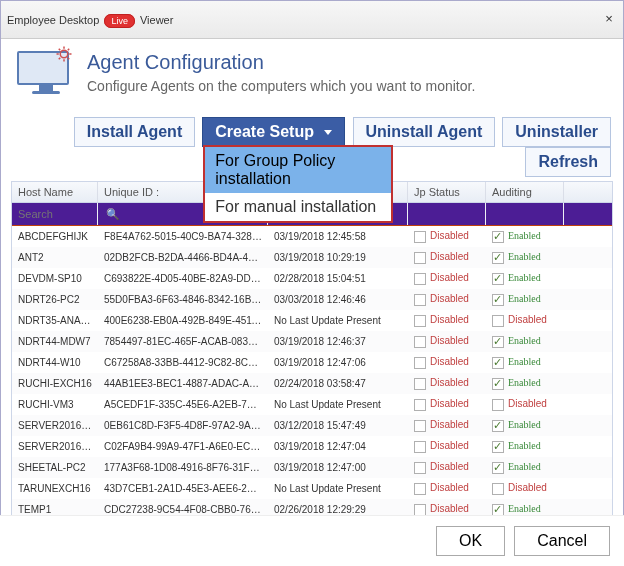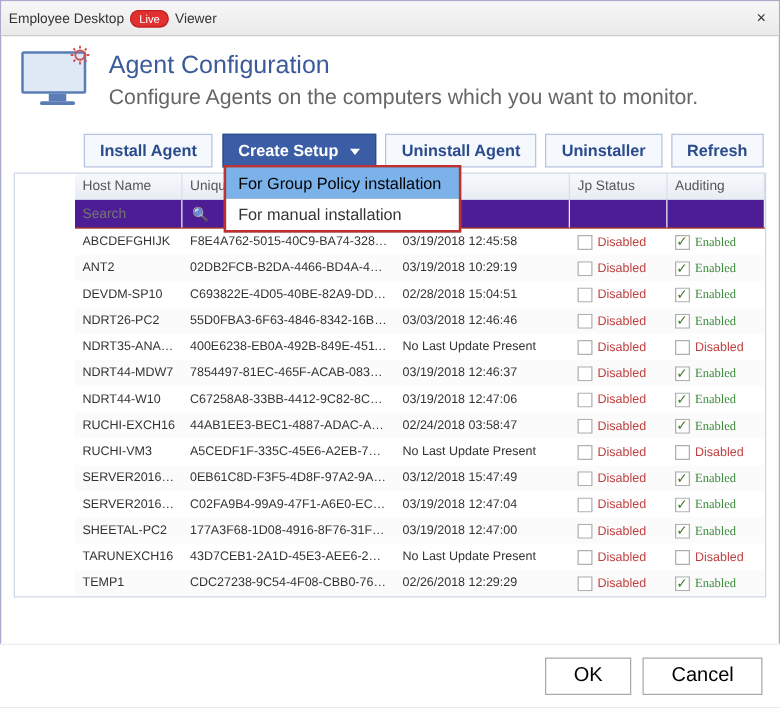--- a/index.html
+++ b/index.html
@@ -7,21 +7,21 @@
     font-family: Tahoma, Verdana, sans-serif;
     font-size: 11px;
     background: #fff;
     width: 624px;
     height: 566px;
     overflow: hidden;
     border: 1px solid #aac;
   }
   .titlebar {
     background: linear-gradient(to bottom, #f7f7f7, #eaeaea);
-    height: 28px;
+    height: 38px;
     display: flex;
     align-items: center;
     padding: 0 6px;
     border-bottom: 1px solid #ccc;
   }
   .titlebar .title { font-size: 11px; color: #333; }
   .live-badge {
     background: #e03030;
     color: #fff;
     font-size: 9px;
@@ -68,35 +68,35 @@
     top: -6px; right: 2px;
     width: 18px; height: 18px;
     color: #d05050;
   }
   .page-title {
     font-size: 20px;
     color: #3a5a99;
     font-weight: normal;
   }
   .page-sub {
-    font-size: 17px;
+    font-size: 14px;
     color: #666;
     margin-top: 4px;
   }
   .toolbar {
     text-align: right;
     padding: 6px 12px 4px 0;
   }
   .tbtn {
     display: inline-block;
     border: 1px solid #b5c5e0;
     background: #f5f8fd;
     color: #2a4c8c;
     font-family: inherit;
-    font-size: 13px;
+    font-size: 16px;
     padding: 5px 12px;
     margin-left: 4px;
     cursor: pointer;
     font-weight: bold;
     min-width: 70px;
     text-align: center;
   }
   .tbtn.primary {
     background: #3b5da5;
     color: #fff;
@@ -132,21 +132,20 @@
   .dropdown div.sel {
     background: #7bb2ea;
     color: #000;
   }
   .grid-wrap {
     margin: 0 10px;
     border: 1px solid #cdd6e8;
     height: 340px;
     overflow: hidden;
     background: #fff;
-    padding-left: 48px;
   }
   .grid-head {
     display: flex;
     background: linear-gradient(to bottom, #f7f9fc, #e8edf5);
     border-bottom: 1px solid #cdd6e8;
     font-size: 11px;
     color: #555;
   }
   .grid-head > div {
     border-right: 1px solid #dadee8;

